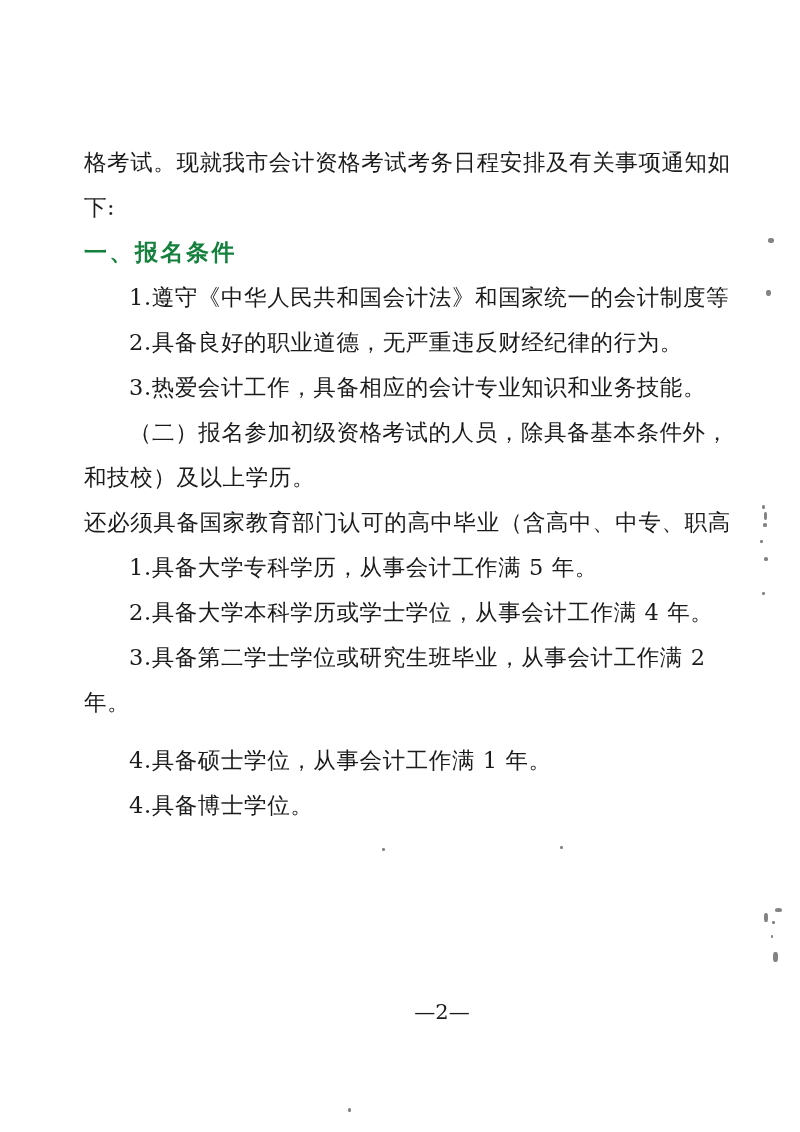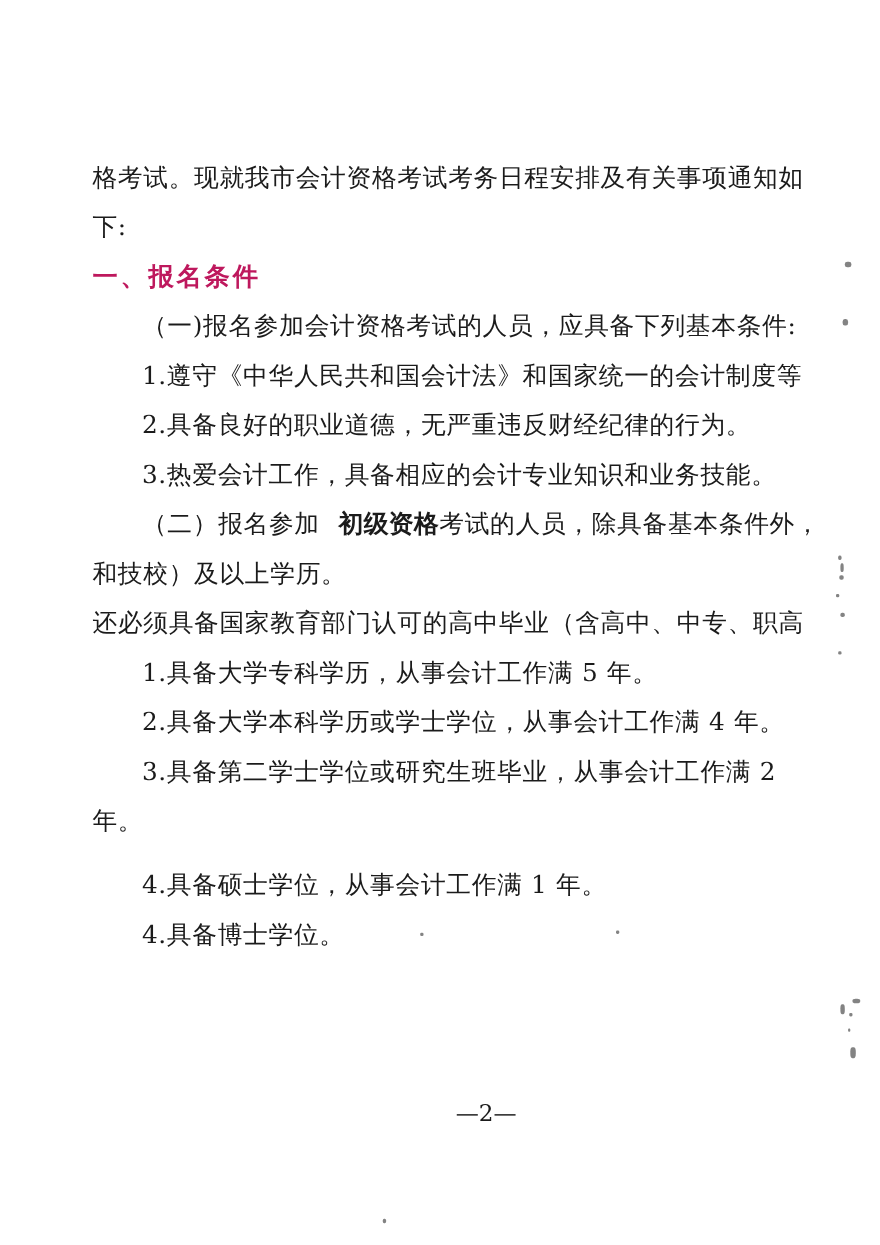--- a/index.html
+++ b/index.html
@@ -35,30 +35,29 @@
     white-space: pre;
     font-family: "DejaVu Serif", "Liberation Serif", serif;
   }
   .line.indent2 {
     padding-left: 45px;
   }
   .heading {
     font-size: 23px;
     line-height: 45px;
     font-weight: bold;
-    color: #be185d;
+    color: #15803d;
     letter-spacing: 2.5px;
     font-family: "DejaVu Sans", "Liberation Sans", sans-serif;
     white-space: pre;
   }
   .bold-run {
-    font-weight: bold;
+    font-weight: normal;
     font-family: "DejaVu Sans", "Liberation Sans", sans-serif;
     letter-spacing: 0.4px;
-    margin-left: 17px;
   }
   .gap {
     height: 13px;
   }
   .page-number {
     position: absolute;
     left: 0;
     right: 0;
     top: 1000px;
     text-align: center;
@@ -84,23 +83,20 @@
 <body>
 
 <div class="page">
 
   <div class="doc-body">
       <div class="para">
         <div class="line">格考试。现就我市会计资格考试考务日程安排及有关事项通知如</div>
         <div class="line">下:</div>
       </div>
       <div class="heading indent-heading">一、报名条件</div>
-      <div class="para">
-        <div class="line indent2">（一)报名参加会计资格考试的人员，应具备下列基本条件:</div>
-      </div>
       <div class="para">
         <div class="line indent2">1.遵守《中华人民共和国会计法》和国家统一的会计制度等</div>
       </div>
       <div class="para">
         <div class="line indent2">2.具备良好的职业道德，无严重违反财经纪律的行为。</div>
       </div>
       <div class="para">
         <div class="line indent2">3.热爱会计工作，具备相应的会计专业知识和业务技能。</div>
       </div>
       <div class="para">

